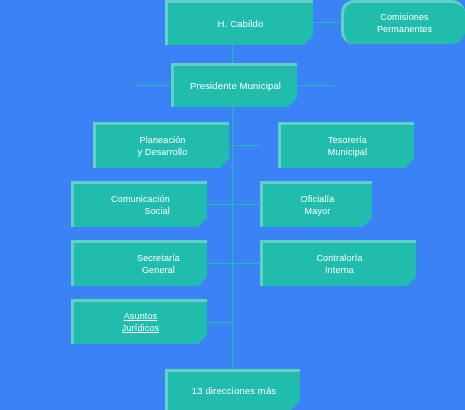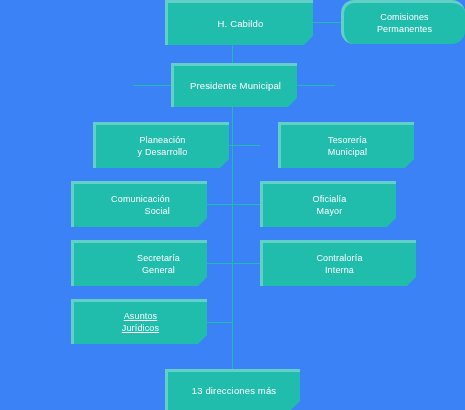--- a/index.html
+++ b/index.html
@@ -102,21 +102,21 @@
   <div class="node chamfer" style="left:260px; top:122px; width:136px; height:46px;margin-left:18px;">
     <span class="label">Tesorería
 Municipal</span>
   </div>
 
   <div class="node chamfer" style="left:71px; top:181px; width:136px; height:46px;text-align:right;">
     <span class="label">Comunicación
 Social</span>
   </div>
 
-  <div class="node chamfer" style="left:260px; top:181px; width:136px; height:46px;">
+  <div class="node chamfer" style="left:260px; top:181px; width:112px; height:46px;">
     <span class="label">Oficialía
 Mayor</span>
   </div>
 
   <div class="node chamfer" style="left:71px; top:240px; width:136px; height:46px;padding-left:36px;">
     <span class="label">Secretaría
 General</span>
   </div>
 
   <div class="node chamfer" style="left:260px; top:240px; width:156px; height:46px;">

